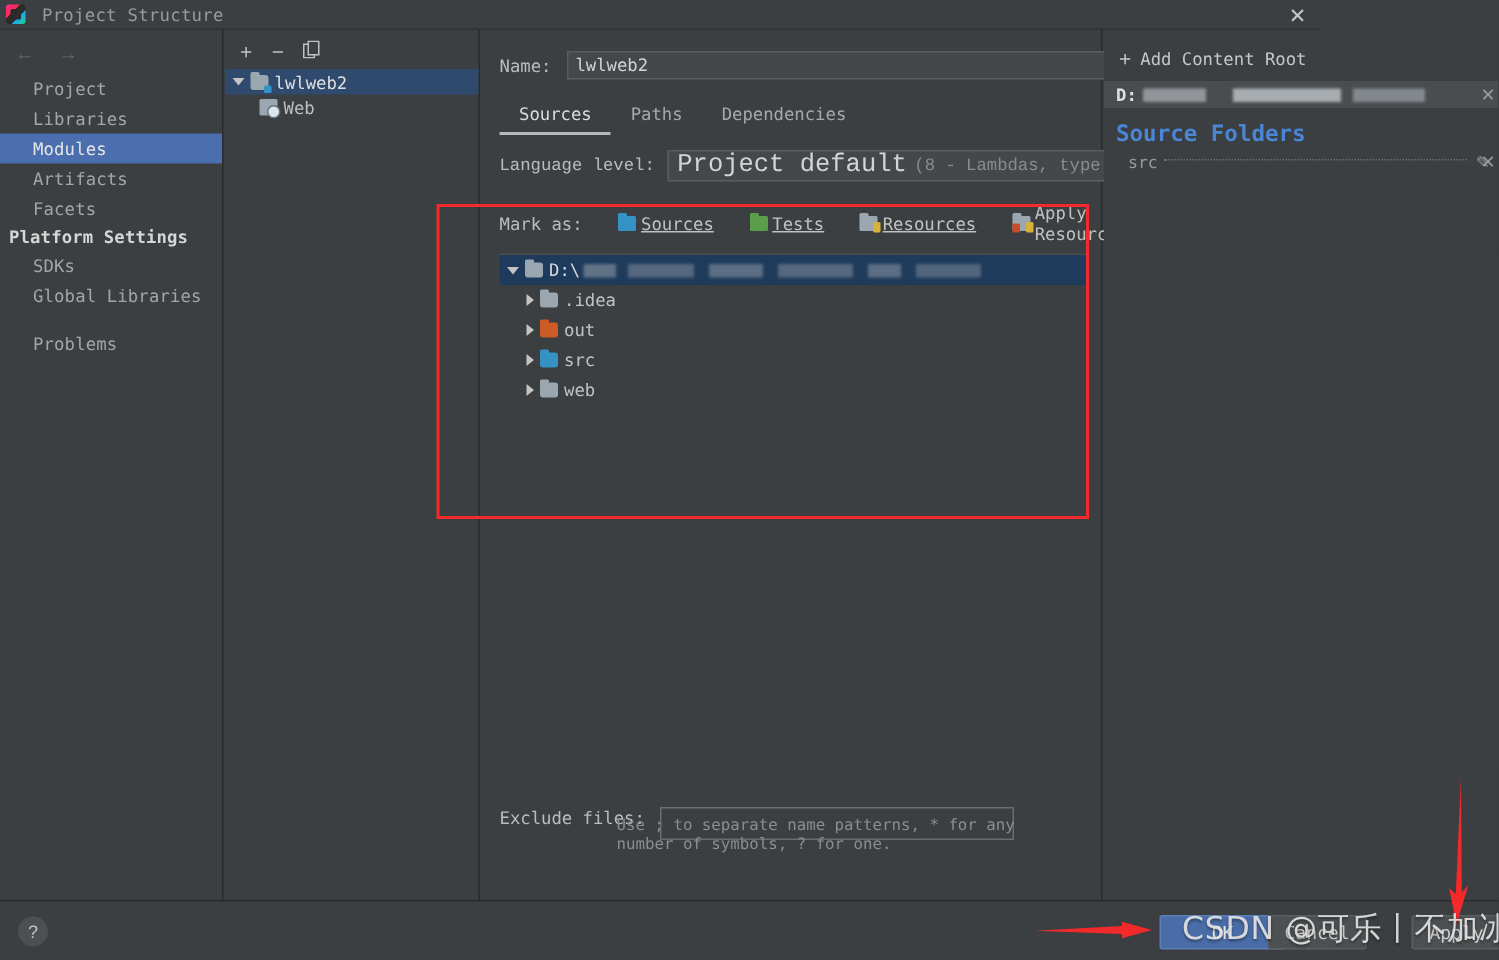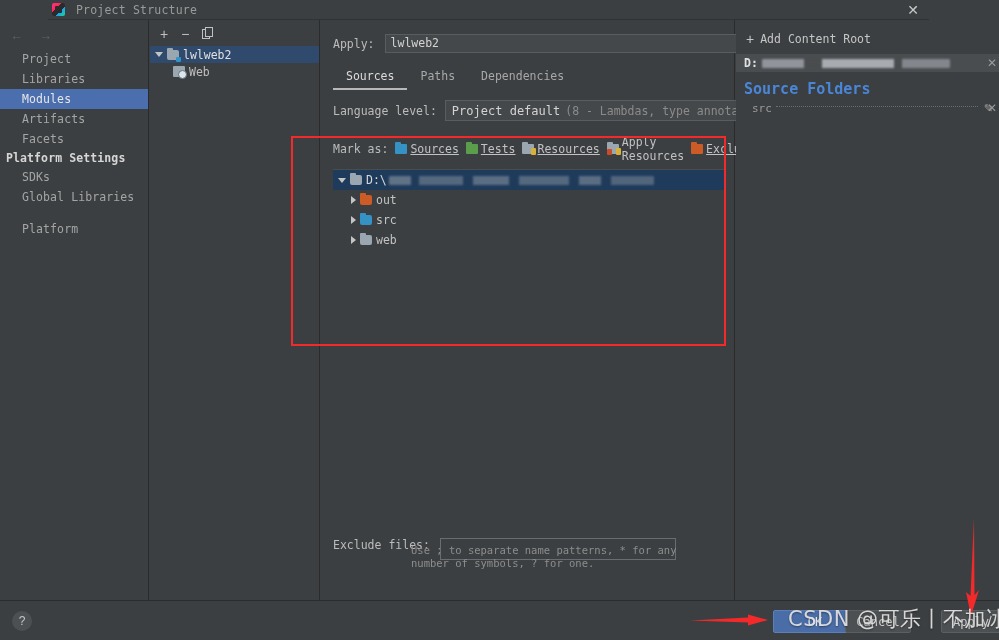--- a/index.html
+++ b/index.html
@@ -15,21 +15,20 @@
     background: #3c3f41;
     color: #bbbbbb;
   }
 
   
   .titlebar {
     position: absolute; left: 0; top: 0; width: 881px; height: 20px;
     background: #3c3f41;
     display: flex; align-items: center;
     border-bottom: 1px solid #323232;
-    margin-left: 48px;
   }
   .app-logo {
     width: 13px; height: 13px; margin-left: 4px; border-radius: 2px;
     background: linear-gradient(135deg,#ff318c 0%,#fe2857 35%,#2b2b2b 36%,#2b2b2b 64%,#18a3f2 65%,#21d789 100%);
     position: relative; flex: 0 0 auto;
   }
   .app-logo::after {
     content:""; position:absolute; left:3px; top:3px; width:7px; height:7px;
     background:#2b2b2b; border-radius:1px;
   }
@@ -117,34 +116,34 @@
   }
   
   .name-input { width: 615px; flex: none; }
 
   .tabs { display:flex; gap:0; padding: 13px 0 0 12px; }
   .tab {
     font-size:11.5px; color:#a8a8a8; padding: 3px 13px 5px 13px;
   }
   .tab.active { color:#dcdcdc; border-bottom: 2px solid #b8b8b8; }
 
-  .row-lang { display:flex; align-items:center; padding: 10px 8px 0 12px; }
+  .row-lang { display:flex; align-items:center; padding: 10px 8px 0 12px; font-family: Liberation Mono, monospace; }
   .combo {
     margin-left: 8px; width: 363px; height: 21px; background:#45484a;
     border:1px solid #5a5d5f; display:flex; align-items:center; padding: 0 6px;
     position: relative;
   }
-  .combo-val { font-size:12px; color:#d4d4d4; white-space:nowrap; }
+  .combo-val { font-size:17px; color:#d4d4d4; white-space:nowrap; }
   .combo-hint { font-size:11.5px; color:#8b8b8b; margin-left:5px; white-space:nowrap;}
   .combo-arrow {
     position:absolute; right:7px; width:0;height:0;
     border-left:5px solid transparent;border-right:5px solid transparent;border-top:5px solid #c2c2c2;
   }
 
-  .markas { display:flex; align-items:center; gap:7px; padding: 14px 0 0 12px; }
+  .markas { display:flex; align-items:center; gap:24px; padding: 14px 0 0 12px; }
   .mark-item { display:flex; align-items:center; gap:3px; font-size:11.5px; color:#c2c2c2; }
   .mark-ico { width:12px;height:10px;border-radius:1px;position:relative;flex:0 0 auto; }
   .mark-ico::before{content:"";position:absolute;left:0;top:-2px;width:6px;height:3px;border-radius:1px 1px 0 0;background:inherit;}
   .mark-ico.res::after,.mark-ico.tres::after{
     content:"";position:absolute;right:-2px;bottom:-1px;width:5px;height:7px;background:#d8b13a;border-radius:1px;
   }
   .mark-ico.tres::after{background:#d8b13a;}
   .mark-ico.tres .dot{
     position:absolute;left:0px;bottom:-1px;width:5px;height:6px;background:#cc4b26;border-radius:1px;
   }
@@ -275,21 +274,21 @@
     <div class="side-item">Libraries</div>
     <div class="side-item selected">Modules</div>
     <div class="side-item">Artifacts</div>
     <div class="side-item">Facets</div>
 
     <div class="side-group">Platform Settings</div>
     <div class="side-item">SDKs</div>
     <div class="side-item">Global Libraries</div>
 
     <div class="side-spacer"></div>
-    <div class="side-item">Platform</div>
+    <div class="side-item">Problems</div>
   </div>
 
   <div class="modpanel">
     <div class="modtoolbar">
       <span class="tb-ico">+</span>
       <span class="tb-ico">−</span>
       <span class="tb-ico">
         <svg width="12" height="12" viewBox="0 0 12 12">
           <rect x="0.5" y="2.5" width="7" height="9" fill="none" stroke="#c0c0c0"></rect>
           <rect x="3.5" y="0.5" width="7" height="9" fill="#3c3f41" stroke="#c0c0c0"></rect>
@@ -307,21 +306,21 @@
     <div class="mod-row">
       <span class="tree-indent"></span>
       <span class="web-ico"></span>
       <span>Web</span>
     </div>
   </div>
 
   <div class="main">
 
     <div class="row-name">
-      <span class="lbl">Apply:</span>
+      <span class="lbl">Name:</span>
       <div class="name-input">lwlweb2</div>
     </div>
 
     <div class="tabs">
       <div class="tab active">Sources</div>
       <div class="tab">Paths</div>
       <div class="tab">Dependencies</div>
     </div>
 
     <div class="row-lang">
@@ -365,20 +364,26 @@
     </div>
 
     <div class="tree">
       <div class="tree-row selected">
         <span class="tri down" style="margin-left:5px"></span>
         <span class="folder grey"></span>
         <span>D:\</span>
         <span class="redact" style="width:265px"></span>
       </div>
 
+      <div class="tree-row">
+        <span class="tree-indent"></span>
+        <span class="tri"></span>
+        <span class="folder grey"></span>
+        <span>.idea</span>
+      </div>
 
       <div class="tree-row">
         <span class="tree-indent"></span>
         <span class="tri"></span>
         <span class="folder orange"></span>
         <span>out</span>
       </div>
 
       <div class="tree-row">
         <span class="tree-indent"></span>

